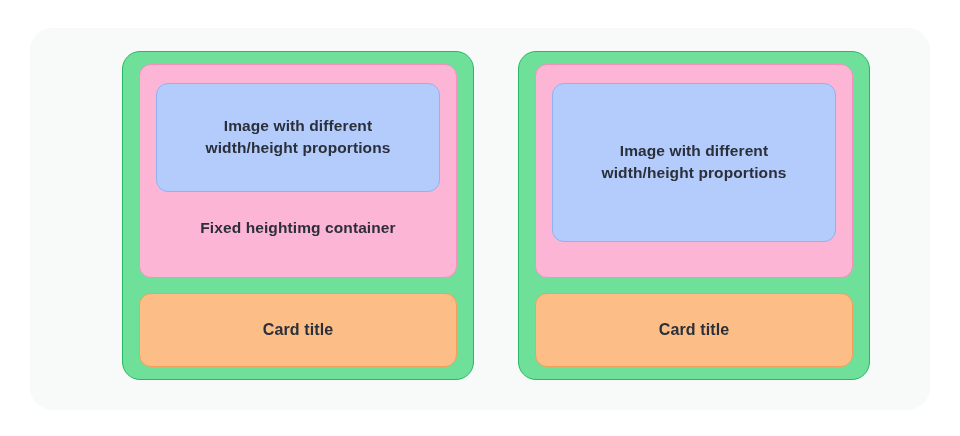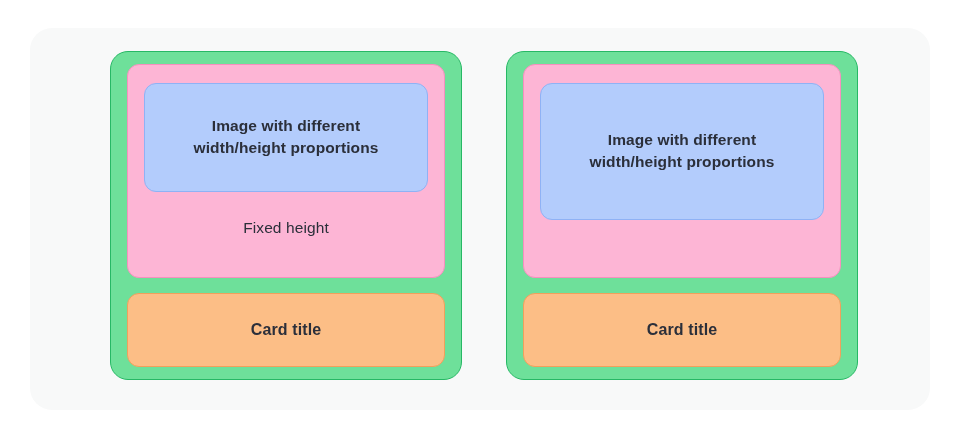--- a/index.html
+++ b/index.html
@@ -27,21 +27,21 @@
     top: 28px;
     width: 900px;
     height: 382px;
     background: #f8f9f9;
     border-radius: 22px;
     box-sizing: border-box;
   }
 
   .cards-row {
     position: absolute;
-    left: 4px;
+    left: 16px;
     top: 0;
     width: 900px;
     height: 382px;
     display: flex;
     flex-direction: row;
     align-items: flex-start;
     justify-content: center;
     gap: 44px;
     padding: 23px 0 0 0;
     box-sizing: border-box;
@@ -95,27 +95,27 @@
     font-size: 15.5px;
     font-weight: bold;
     line-height: 1.45;
     letter-spacing: 0.1px;
     padding: 0 6px;
   }
 
   .container-caption {
     color: #2b2f3a;
     font-size: 15.5px;
-    font-weight: normal;
+    font-weight: bold;
     line-height: 1.45;
     letter-spacing: 0.1px;
     text-align: left;
     flex: 1 1 auto;
     display: flex;
-    flex-direction: column;
+    flex-direction: row;
     align-items: center;
     justify-content: center;
     width: 100%;
   }
   .container-caption.empty { visibility: hidden; }
 
   
   .card-title {
     background: #fcbe86;
     border: 1px solid #f0a05c;
@@ -143,20 +143,21 @@
       <div class="card">
         <div class="img-container">
           <div class="img-box wide">
             <div class="img-box-text">
               <span>Image with different</span><br>
               <span>width/height proportions</span>
             </div>
           </div>
           <div class="container-caption">
             <span>Fixed height</span>
+            <span>img container</span>
           </div>
         </div>
         <div class="card-title">Card title</div>
       </div>
 
       <div class="card">
         <div class="img-container">
           <div class="img-box tall">
             <div class="img-box-text">
               <span>Image with different</span><br>

